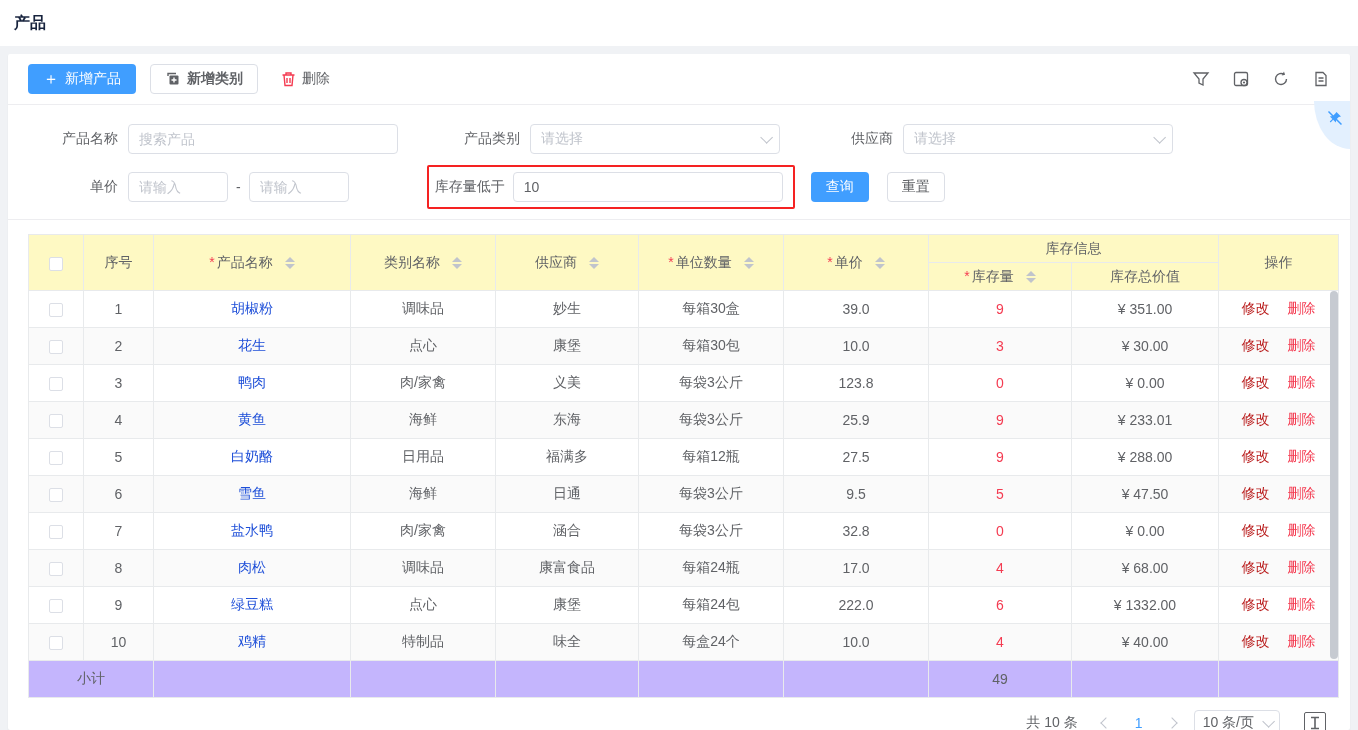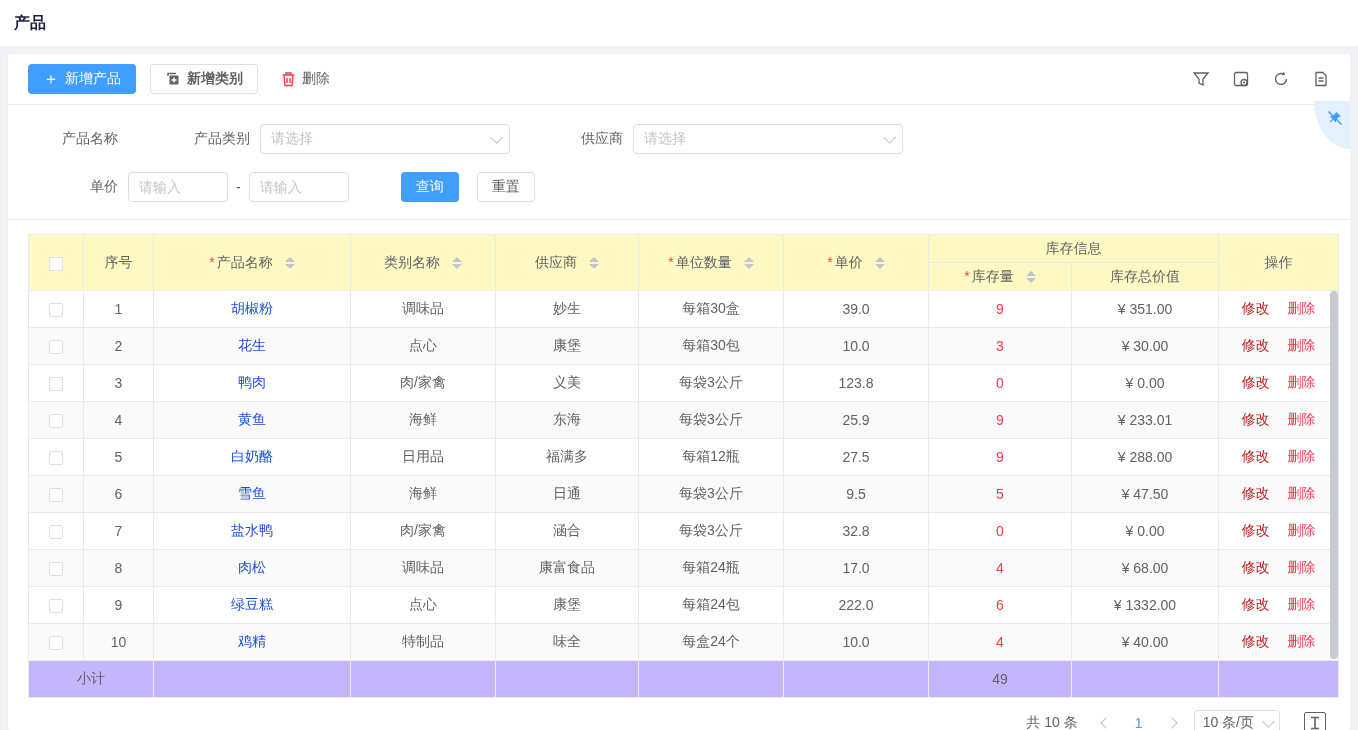--- a/index.html
+++ b/index.html
@@ -34,21 +34,21 @@
          font-size:14px; color:#606266; background:#fff; display:inline-flex; align-items:center; }
   .inp input { border:none; outline:none; width:100%; font-size:14px; color:#606266;
                font-family:inherit; background:transparent; }
   .inp input::placeholder { color:#c0c4cc; }
   .sel { justify-content:space-between; color:#c0c4cc; cursor:pointer; }
   .caret-down { width:9px; height:9px; border-right:1.5px solid #c0c4cc; border-bottom:1.5px solid #c0c4cc;
                 transform:rotate(45deg) translateY(-3px); }
   .dash { margin:0 8px; color:#606266; }
   .red-box { display:inline-flex; align-items:center; border:2px solid #f52222; border-radius:2px;
              padding:5px 10px 5px 6px; margin-left:78px; }
-  .btn-search { margin-left:52px; }
+  .btn-search { margin-left:16px; }
   .btn-reset  { margin-left:18px; }
   
   .pin-corner { position:absolute; top:-4px; right:0; width:36px; height:48px;
                 background:#e3f0fe; border-bottom-left-radius:100% 100%; }
   .pin-corner svg { position:absolute; top:8px; right:6px; width:18px; height:18px; }
   
   .table-wrap { position:relative; padding:14px 20px 0 20px; }
   table { border-collapse:collapse; width:1310px; table-layout:fixed; }
   th,td { border:1px solid #e8eaec; text-align:center; font-weight:normal; font-size:14px;
           overflow:hidden; white-space:nowrap; }
@@ -151,20 +151,23 @@
       <svg viewBox="0 0 18 18">
         <g stroke="#409eff" stroke-width="1.5" fill="#409eff">
           <path d="M10.5 3 l4.5 4.5 -2.2 .4 -2.5 2.5 -.5 3 -2.6-2.6 -2.6 2.6 -.8-.8 2.6-2.6 -2.6-2.6 3-.5 2.5-2.5 Z" stroke="none"></path>
           <path d="M2.5 2.5 L15.5 15.5" fill="none"></path>
         </g>
       </svg>
     </div>
 
     <div class="f-row">
       <span class="f-label w110">产品名称</span>
+      <span class="inp" style="width:270px;">
+        <input placeholder="搜索产品" style="">
+      </span>
       <span class="f-label" style="width:132px;">产品类别</span>
       <span class="inp sel" style="width:250px;">
         <span>请选择</span>
         <span class="caret-down"></span>
       </span>
       <span class="f-label" style="width:123px;">供应商</span>
       <span class="inp sel" style="width:270px;">
         <span>请选择</span>
         <span class="caret-down"></span>
       </span>
@@ -173,20 +176,26 @@
     <div class="f-row">
       <span class="f-label w110">单价</span>
       <span class="inp" style="width:100px;">
         <input placeholder="请输入" style="">
       </span>
       <span class="dash">-</span>
       <span class="inp" style="width:100px;">
         <input placeholder="请输入" style="">
       </span>
 
+      <span class="red-box">
+        <span class="f-label" style="padding-right:8px;">库存量低于</span>
+        <span class="inp" style="width:270px;">
+          <input value="10" style="">
+        </span>
+      </span>
 
       <button class="btn btn-primary btn-search">
         <span>查询</span>
       </button>
       <button class="btn btn-outline btn-reset">
         <span>重置</span>
       </button>
     </div>
   </div>
 

